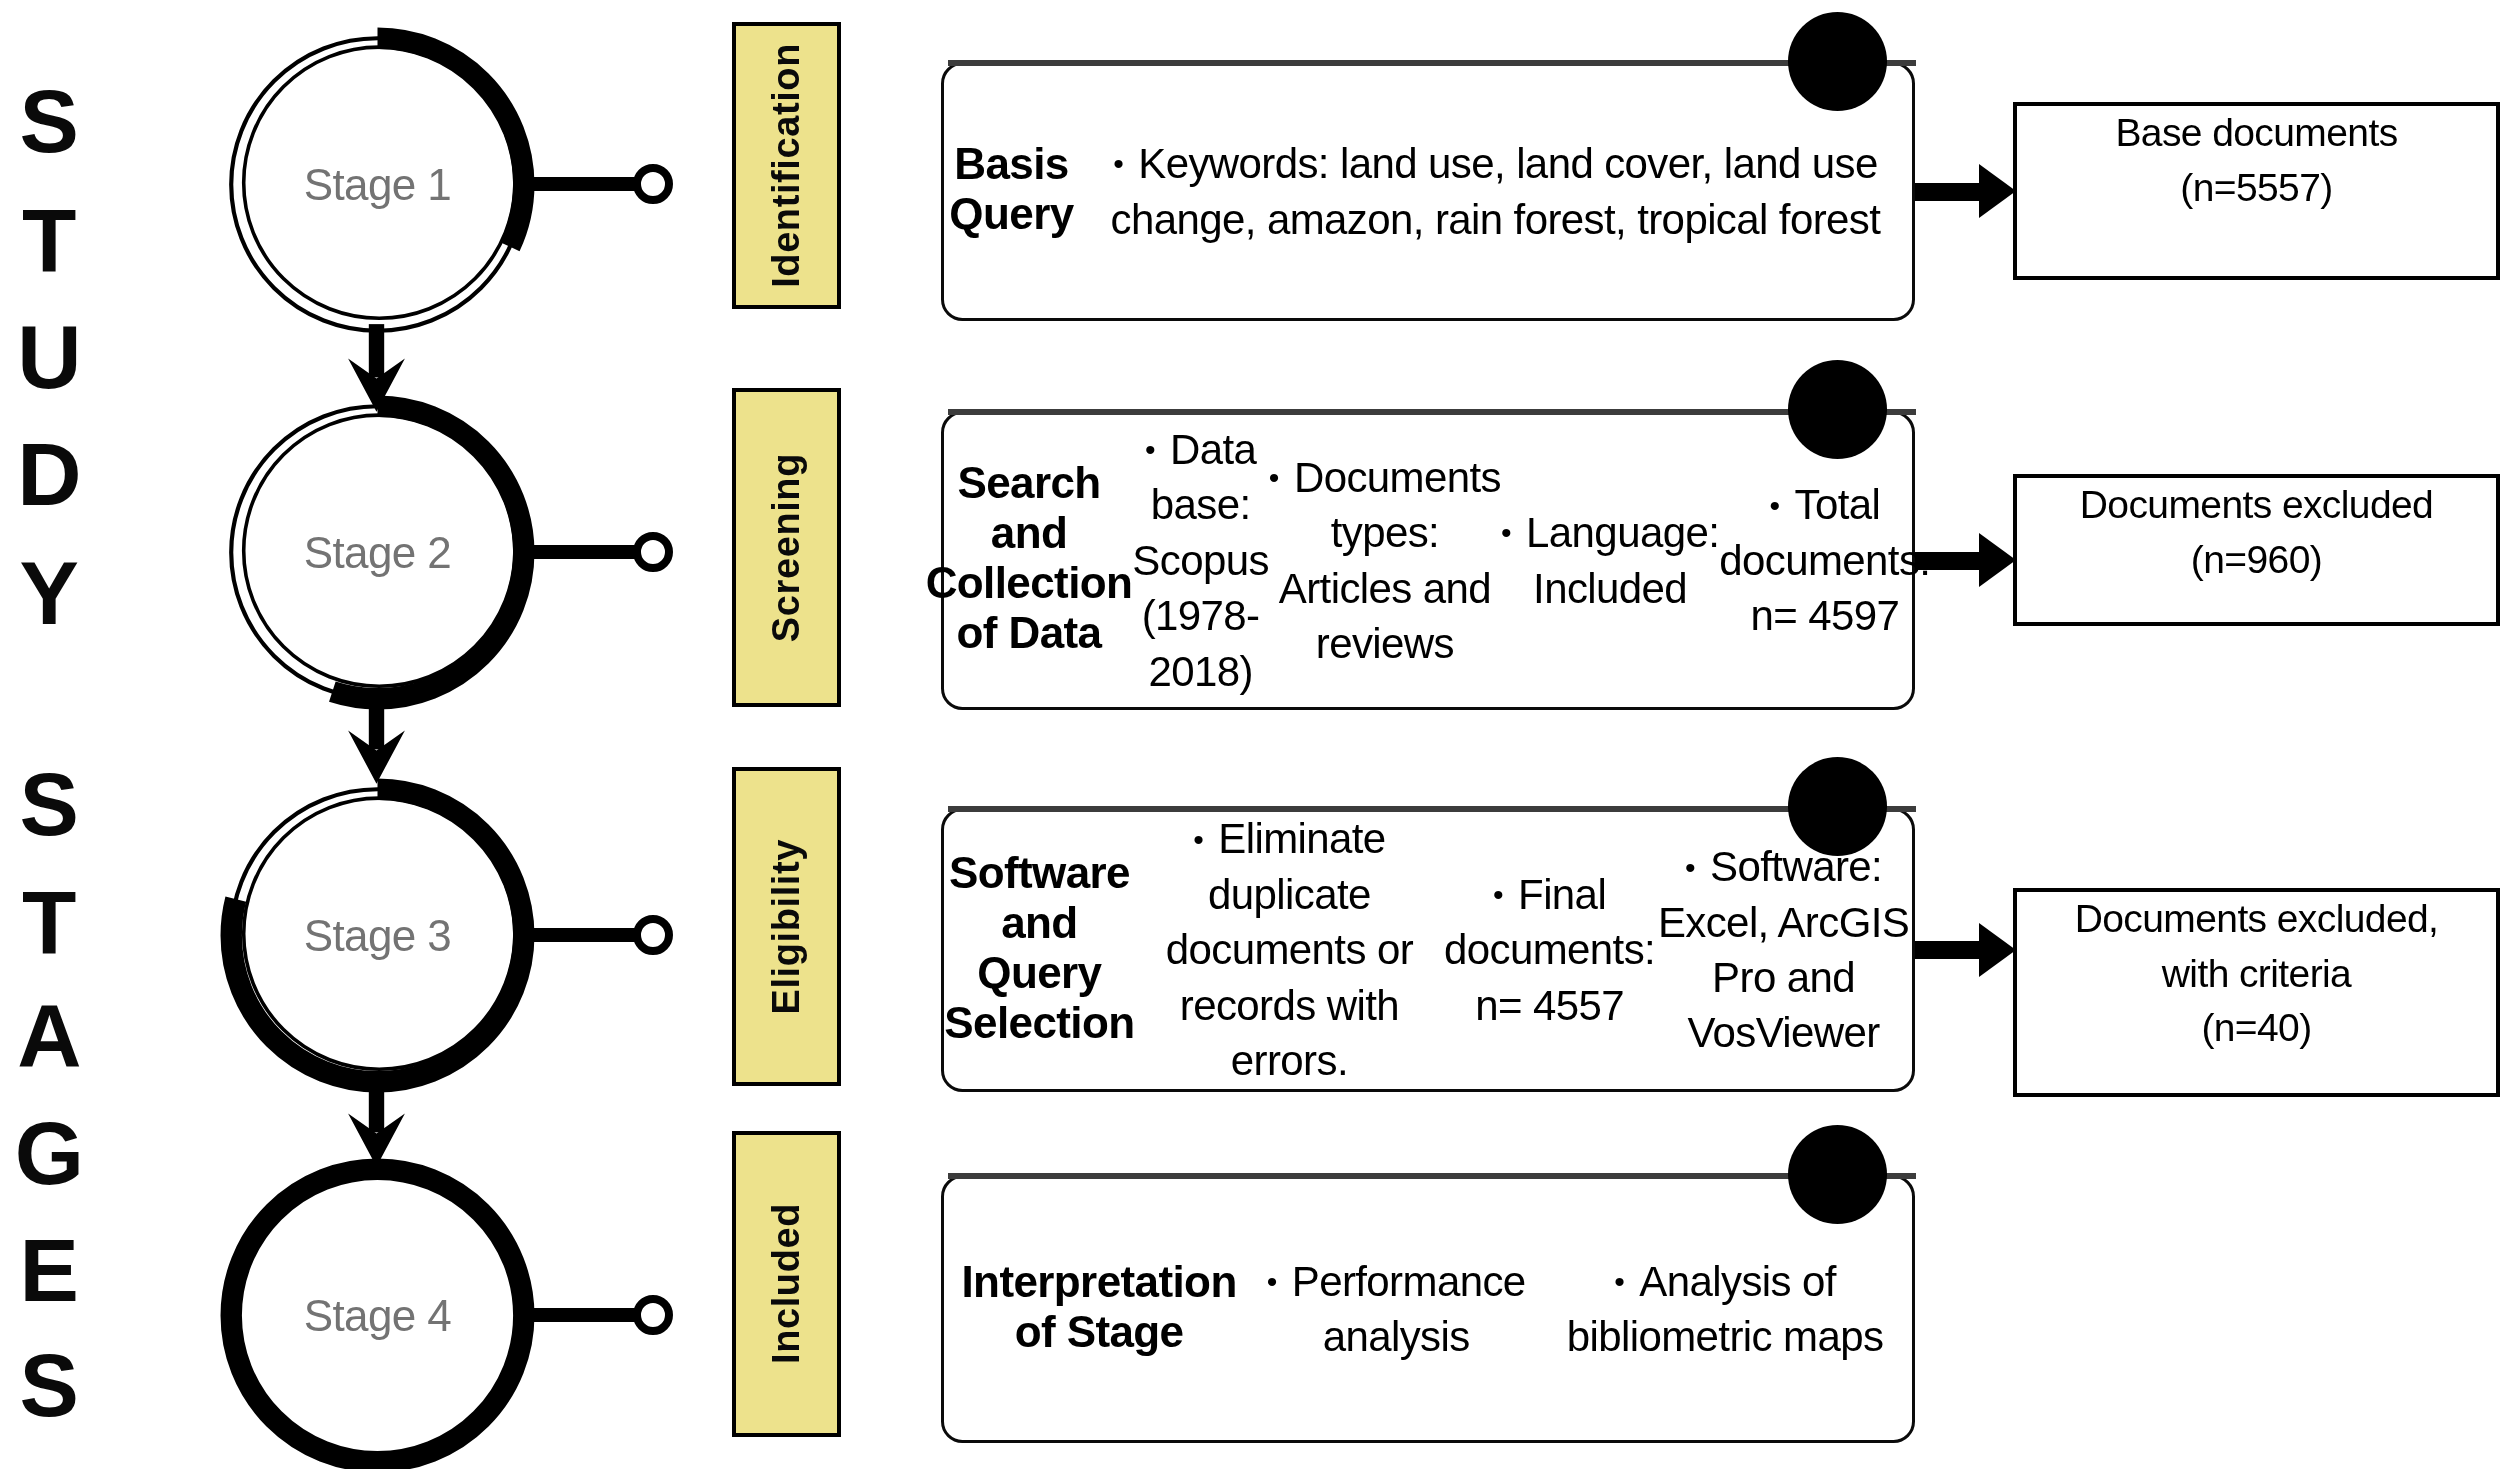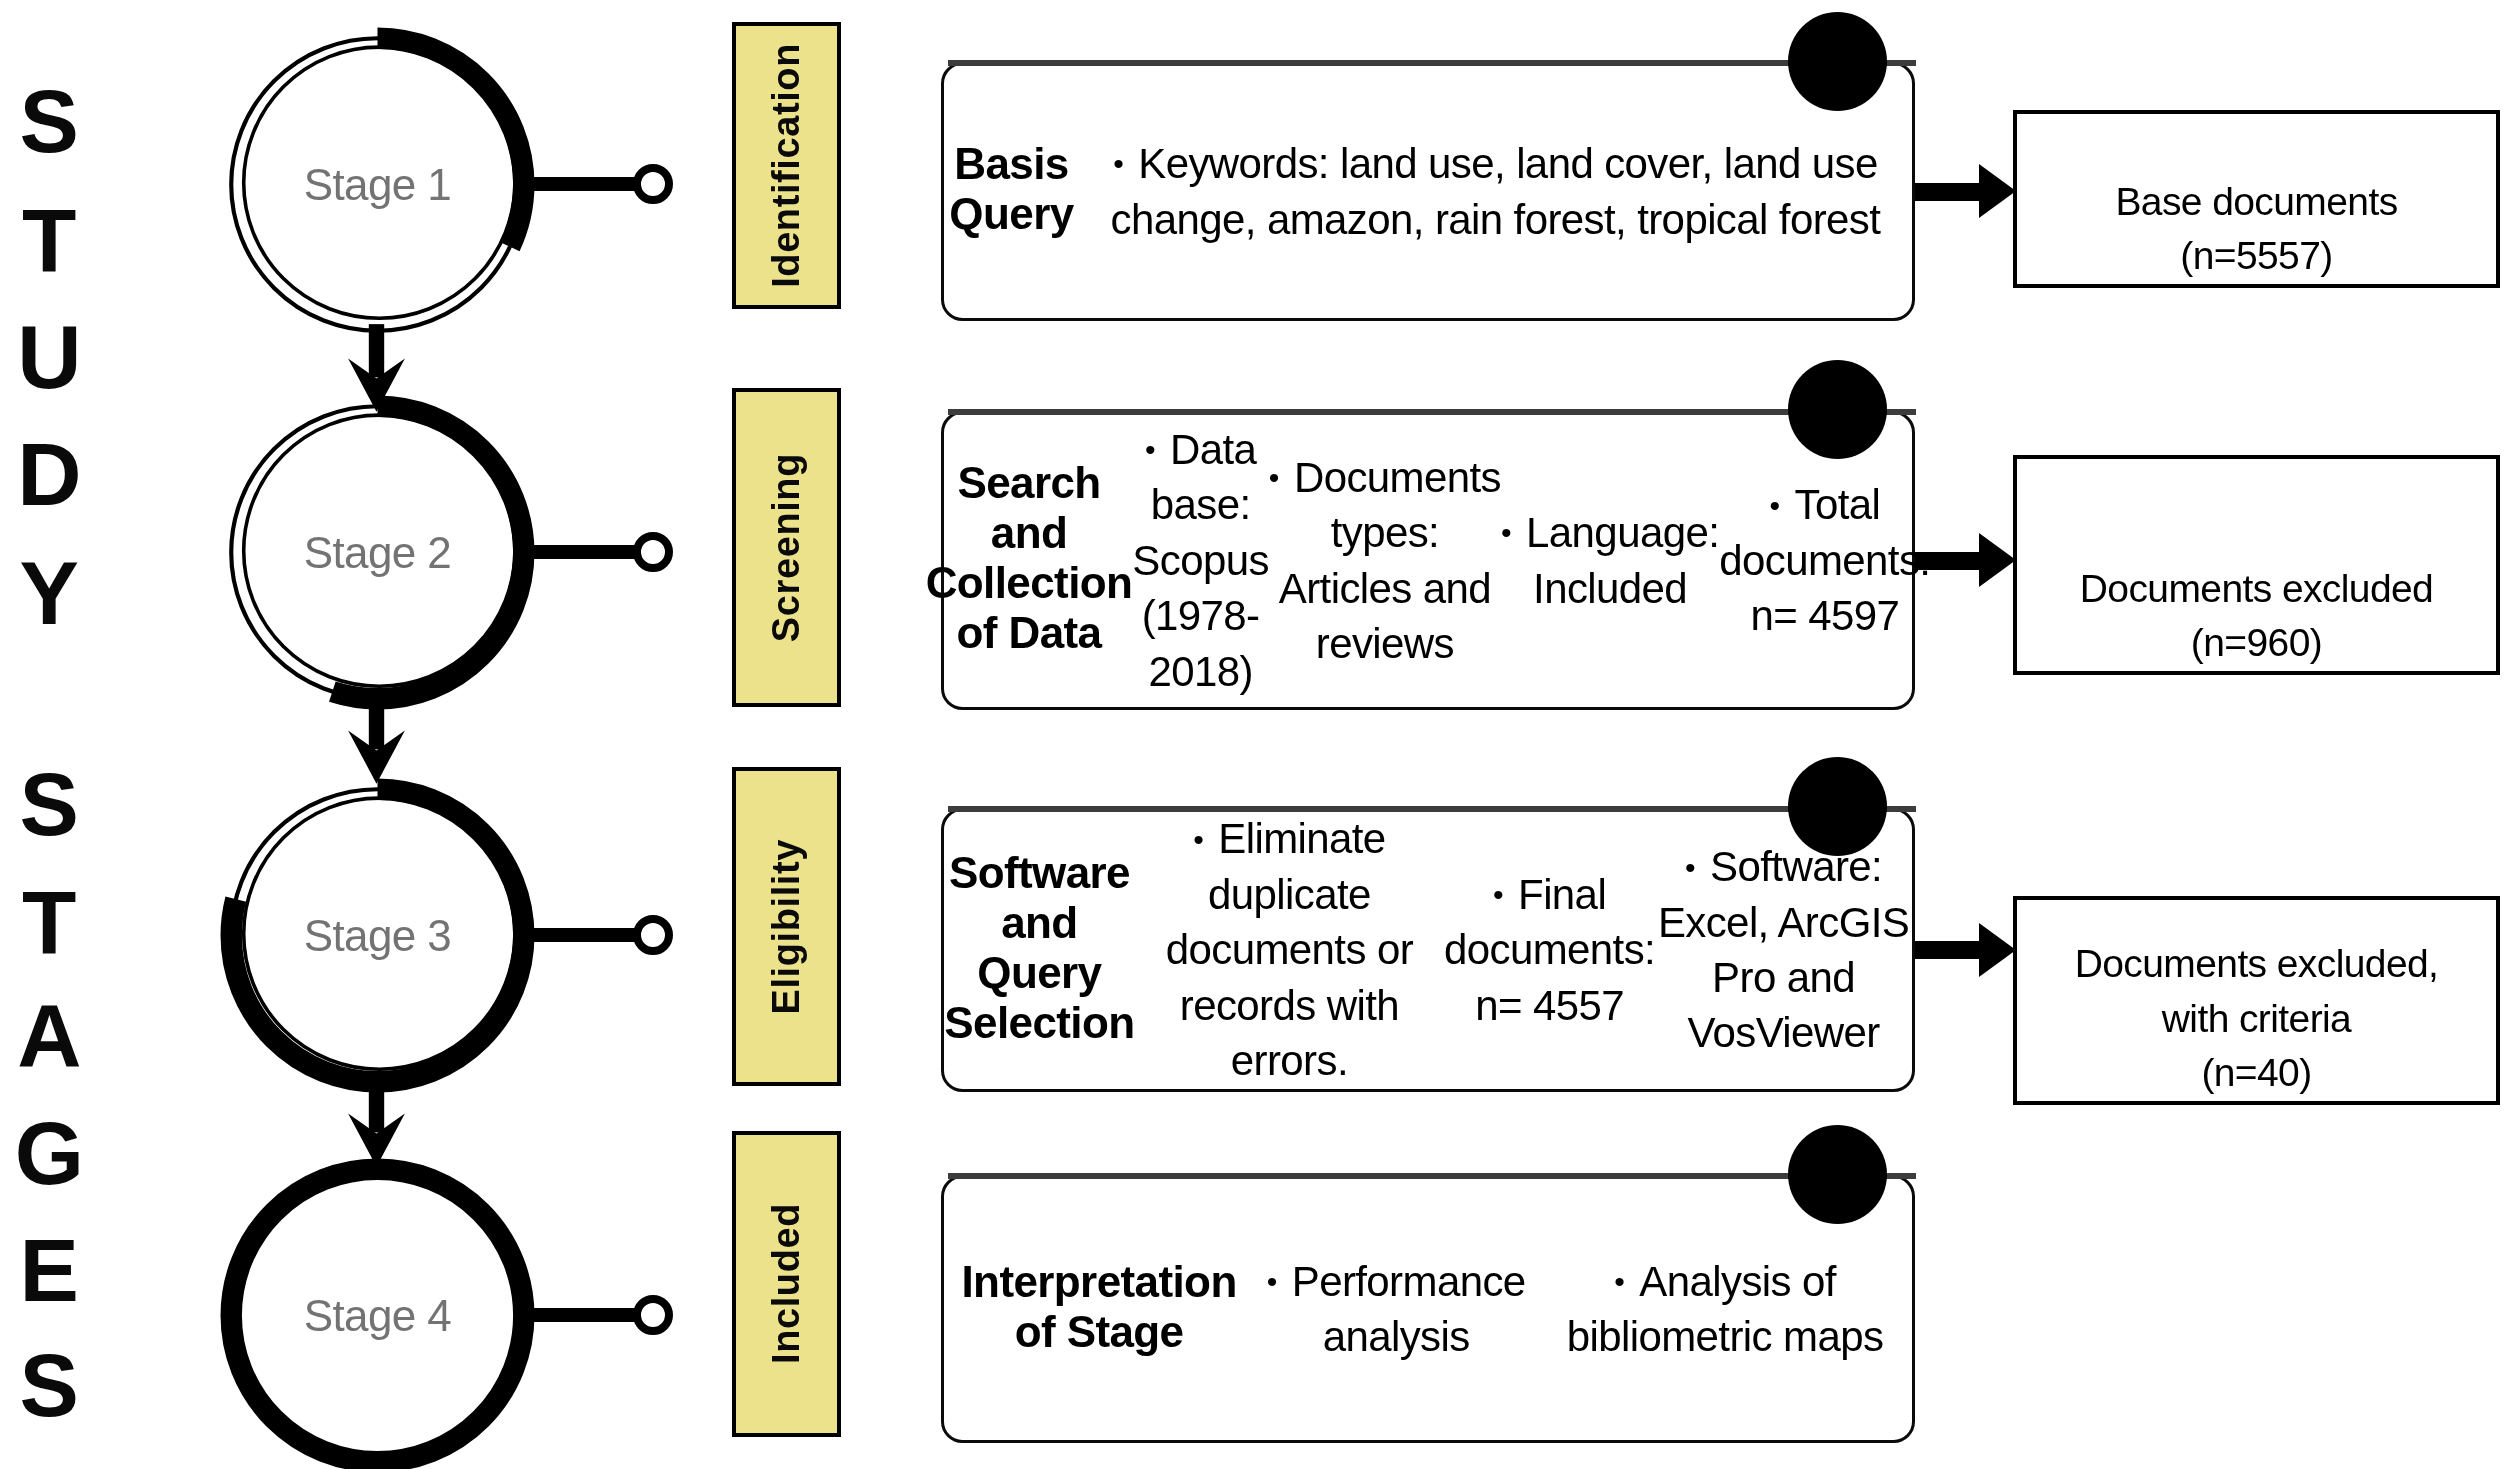--- a/index.html
+++ b/index.html
@@ -50,22 +50,22 @@
             background:#000;}
 
   
   .h-arrow-stem{position:absolute;left:1915px;width:65px;height:18px;background:#000;}
   .h-arrow-head{position:absolute;left:1979px;width:0;height:0;
             border-top:27px solid transparent;border-bottom:27px solid transparent;
             border-left:37px solid #000;}
 
   
   .outcome-box{position:absolute;left:2013px;width:487px;border:4.8px solid #000;
-            box-sizing:border-box;background:#fff;display:flex;align-items:flex-end;
-            justify-content:center;margin-top:8px;}
+            box-sizing:border-box;background:#fff;display:flex;align-items:flex-start;
+            justify-content:center;}
   .outcome-box span{font-size:39px;letter-spacing:-0.6px;line-height:1.4;text-align:center;
             white-space:pre-line;}
 </style>
 </head>
 <body>
 
 <div id="canvas">
 
   <div class="rail-letter" style="top:62px">S</div>
   <div class="rail-letter" style="top:181px">T</div>
@@ -166,21 +166,21 @@
   <div class="main-box" style="top:411px;height:299px">
     <div class="box-title">Search and Collection of Data</div>
     <div class="bullet"><span class="dot">•</span><span>Data base: Scopus (1978-2018)</span></div>
     <div class="bullet"><span class="dot">•</span><span>Documents types: Articles and reviews</span></div>
     <div class="bullet"><span class="dot">•</span><span>Language: Included</span></div>
     <div class="bullet"><span class="dot">•</span><span>Total documents: n= 4597</span></div>
   </div>
   <div class="corner-dot" style="top:360px"></div>
   <div class="h-arrow-stem" style="top:552px"></div>
   <div class="h-arrow-head" style="top:533px"></div>
-  <div class="outcome-box" style="top:447px;height:220px">
+  <div class="outcome-box" style="top:474px;height:152px">
     <span>Documents excluded
 (n=960)</span>
   </div>
 
   <div class="main-box" style="top:808px;height:284px">
     <div class="box-title">Software and Query Selection</div>
     <div class="bullet"><span class="dot">•</span><span>Eliminate duplicate documents or records with errors.</span></div>
     <div class="bullet"><span class="dot">•</span><span>Final documents: n= 4557</span></div>
     <div class="bullet"><span class="dot">•</span><span>Software: Excel, ArcGIS Pro and VosViewer</span></div>
   </div>

